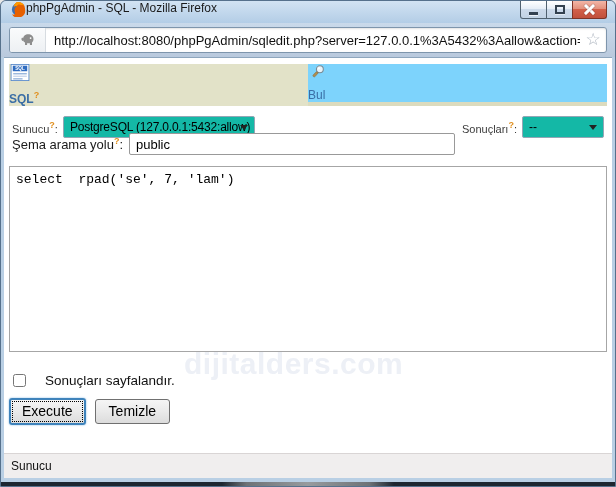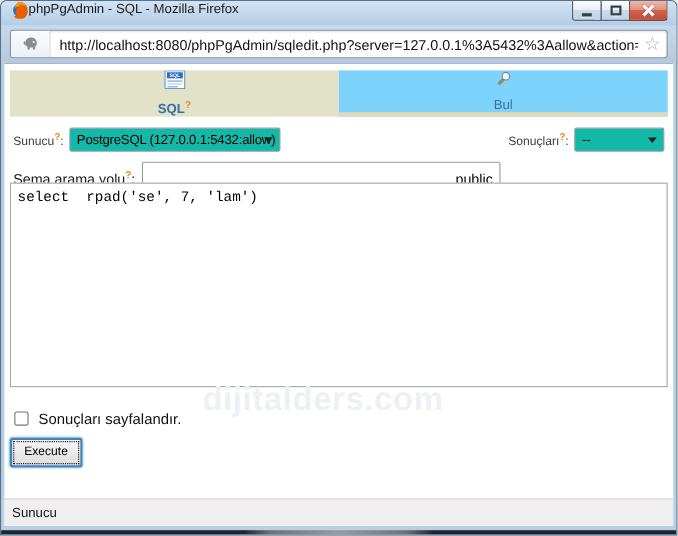--- a/index.html
+++ b/index.html
@@ -74,21 +74,21 @@
   }
   .star{ flex:0 0 26px; text-align:center; font-size:17px; line-height:24px; color:#aeb6c0; }
 
   
   .content{
     position:absolute; top:56px; left:3px; right:3px; bottom:8px;
     background:#fff; border-top:1px solid #8ea6bd; overflow:hidden;
   }
 
   .tabbar{ position:absolute; top:6px; left:5px; right:5px; height:42px; display:flex; }
-  .tab{ flex:1; display:flex; flex-direction:column; align-items:center; justify-content:center; gap:9px; }
+  .tab{ flex:1; display:flex; flex-direction:column; align-items:flex-start; justify-content:center; gap:9px; }
   .tab.active{ background:#e2e2c8; }
   .tab.inactive{ background:#7dd3fc; border-bottom:4px solid #dcdbbe; }
   .tab-label{ font-size:12px; color:#3a6ea5; }
   .tab.active .tab-label{ font-weight:bold; }
   .help-sup{ font-size:9px; color:#e08f1e; vertical-align:super; font-weight:bold; }
 
   .row-server{
     position:absolute; top:57px; left:8px; right:8px; height:24px;
     display:flex; align-items:center;
   }
@@ -103,57 +103,57 @@
   .select .arrow{
     position:absolute; right:6px; top:8px; width:0; height:0;
     border-left:4px solid transparent; border-right:4px solid transparent;
     border-top:5px solid #222;
   }
   .select.server{ margin-left:5px; width:192px; letter-spacing:-0.2px; }
   .select.db{ margin-left:5px; width:82px; }
   .spacer{ flex:1; }
 
   .row-schema{
-    position:absolute; top:91px; left:8px; height:26px;
+    position:absolute; top:73px; left:8px; height:26px;
     display:flex; align-items:center;
   }
   .schema-label{ font-size:13px; color:#1a1a1a; }
   .schema-input{
-    margin-left:6px; width:326px; height:30px;
+    margin-left:6px; width:326px; height:22px;
     border:1px solid #999; border-radius:2px;
-    font-family:"Liberation Sans",sans-serif; font-size:13px; padding:0 6px; color:#000;text-align:right;
+    font-family:"Liberation Sans",sans-serif; font-size:13px; padding:0 6px; color:#000;
   }
 
   .sql-area{
     position:absolute; top:108px; left:5px; right:5px; height:186px;
     border:1px solid #a6a6a6; background:#fff; resize:none;
     font-family:"Liberation Mono","DejaVu Sans Mono",monospace;
     font-size:13px; line-height:16px; color:#000; padding:5px 6px;
     outline:none;
   }
 
   .watermark{
     position:absolute; top:289px; left:180px; z-index:3;
     font-size:30px; font-weight:bold; letter-spacing:.5px;
     color:#edf0f6; pointer-events:none; user-select:none;
   }
 
   .row-paginate{
     position:absolute; top:312px; left:9px; height:20px;
-    display:flex; align-items:center; gap:9px;
+    display:flex; align-items:center; gap:19px;
   }
   .paginate-check{ width:13px; height:13px; margin:0; }
   .paginate-label{ font-size:13.5px; color:#111; }
 
   .row-buttons{
     position:absolute; top:339px; left:5px; height:28px;
     display:flex; align-items:center; gap:9px;
   }
   .btn{
-    font-family:"Liberation Sans",sans-serif; font-size:11px; color:#000;
+    font-family:"Liberation Sans",sans-serif; font-size:14px; color:#000;
     height:25px; padding:0 13px;
     background:linear-gradient(#f5f5f5,#ebebeb 45%,#dcdcdc);
     cursor:default;
   }
   .btn.execute{
     height:27px; border:2px solid #3f83bb; border-radius:3px;
     outline:1px dotted #000; outline-offset:-4px;
     box-shadow:0 0 2px #7db6e2;
     padding:0 11px;
   }
@@ -252,19 +252,20 @@
 
     <div class="watermark">dijitalders.com</div>
 
     <div class="row-paginate">
       <input type="checkbox" class="paginate-check" style="">
       <span class="paginate-label">Sonuçları sayfalandır.</span>
     </div>
 
     <div class="row-buttons">
       <button class="btn execute">Execute</button>
+      <button class="btn clear">Temizle</button>
     </div>
 
     <div class="statusbar">
       <span>Sunucu</span>
     </div>
   </div>
 </div>
 
 </body></html>

